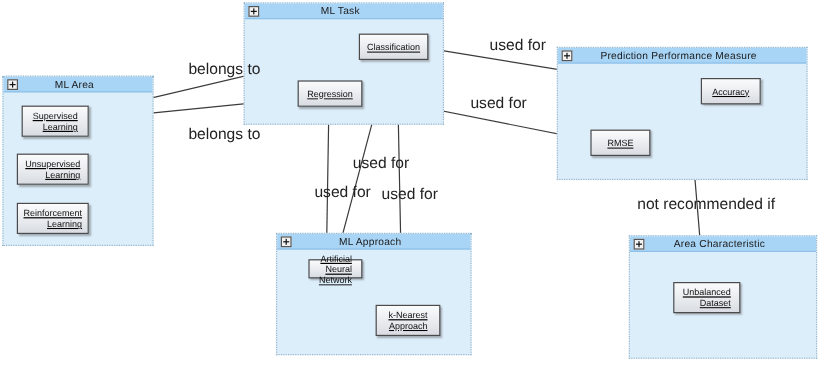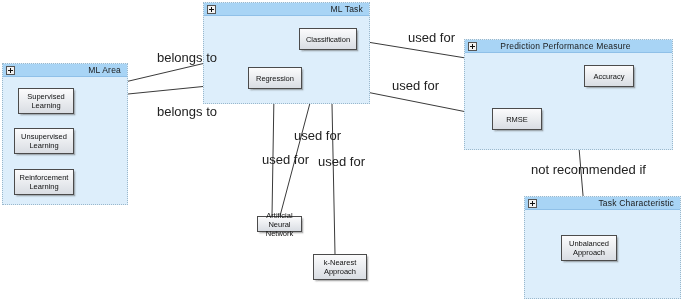--- a/index.html
+++ b/index.html
@@ -36,21 +36,21 @@
     position: absolute;
     left: 0;
     top: 0;
     right: 0;
     height: 13px;
     box-sizing: border-box;
     background: #a8d4f5;
     border-bottom: 1px solid #8fc0e8;
     display: flex;
     align-items: center;
-    justify-content: flex-end;
+    justify-content: center;
     padding-right: 6px;
   }
   .package-title-text {
     font-size: 8.5px;
     color: #1a1a1a;
     letter-spacing: 0.2px;
     white-space: nowrap;
   }
   .expand-icon {
     position: absolute;
@@ -84,22 +84,23 @@
   
   .node {
     position: absolute;
     box-sizing: border-box;
     background: linear-gradient(to bottom, #fbfbfc 0%, #eceef1 45%, #d9dde3 100%);
     border: 1px solid #4b4b4b;
     box-shadow: 1.5px 1.5px 1.5px rgba(90,90,90,0.45);
     display: flex;
     align-items: center;
     justify-content: center;
-    text-align: center;
+    text-align: right;
     z-index: 5;
+    text-decoration: underline;
   }
   .node-label {
     font-size: 7.5px;
     line-height: 9px;
     color: #111111;
     white-space: pre-line;
     padding: 0 1px;
     overflow: hidden;
   }
   
@@ -154,25 +155,31 @@
     </div>
   </div>
 
   <div class="package" style="left:464px; top:39px; width:209px; height:111px;">
     <div class="package-title" style="justify-content:center;">
       <span class="expand-icon"></span>
       <span class="package-title-text">Prediction Performance Measure</span>
     </div>
   </div>
 
+  <div class="package" style="left:230px; top:194px; width:163px; height:102px;">
+    <div class="package-title">
+      <span class="expand-icon"></span>
+      <span class="package-title-text">ML Approach</span>
+    </div>
+  </div>
 
   <div class="package" style="left:524px; top:196px; width:157px; height:103px;">
     <div class="package-title">
       <span class="expand-icon"></span>
-      <span class="package-title-text">Task Characteristic</span>
+      <span class="package-title-text">Area Characteristic</span>
     </div>
   </div>
 
   <div class="node" style="left:18px; top:88px; width:56px; height:26px;">
     <span class="node-label">Supervised
 Learning</span>
   </div>
 
   <div class="node" style="left:14px; top:128px; width:60px; height:26px;">
     <span class="node-label">Unsupervised
@@ -206,21 +213,21 @@
 Network</span>
   </div>
 
   <div class="node" style="left:313px; top:254px; width:54px; height:26px;">
     <span class="node-label">k-Nearest
 Approach</span>
   </div>
 
   <div class="node" style="left:561px; top:235px; width:56px; height:26px;">
     <span class="node-label">Unbalanced
-Approach</span>
+Dataset</span>
   </div>
 
   <div class="edge-label" style="left:157px; top:50px;">belongs to</div>
 
   <div class="edge-label" style="left:157px; top:104px;">belongs to</div>
 
   <div class="edge-label" style="left:408px; top:30px;">used for</div>
 
   <div class="edge-label" style="left:392px; top:78px;">used for</div>
 

